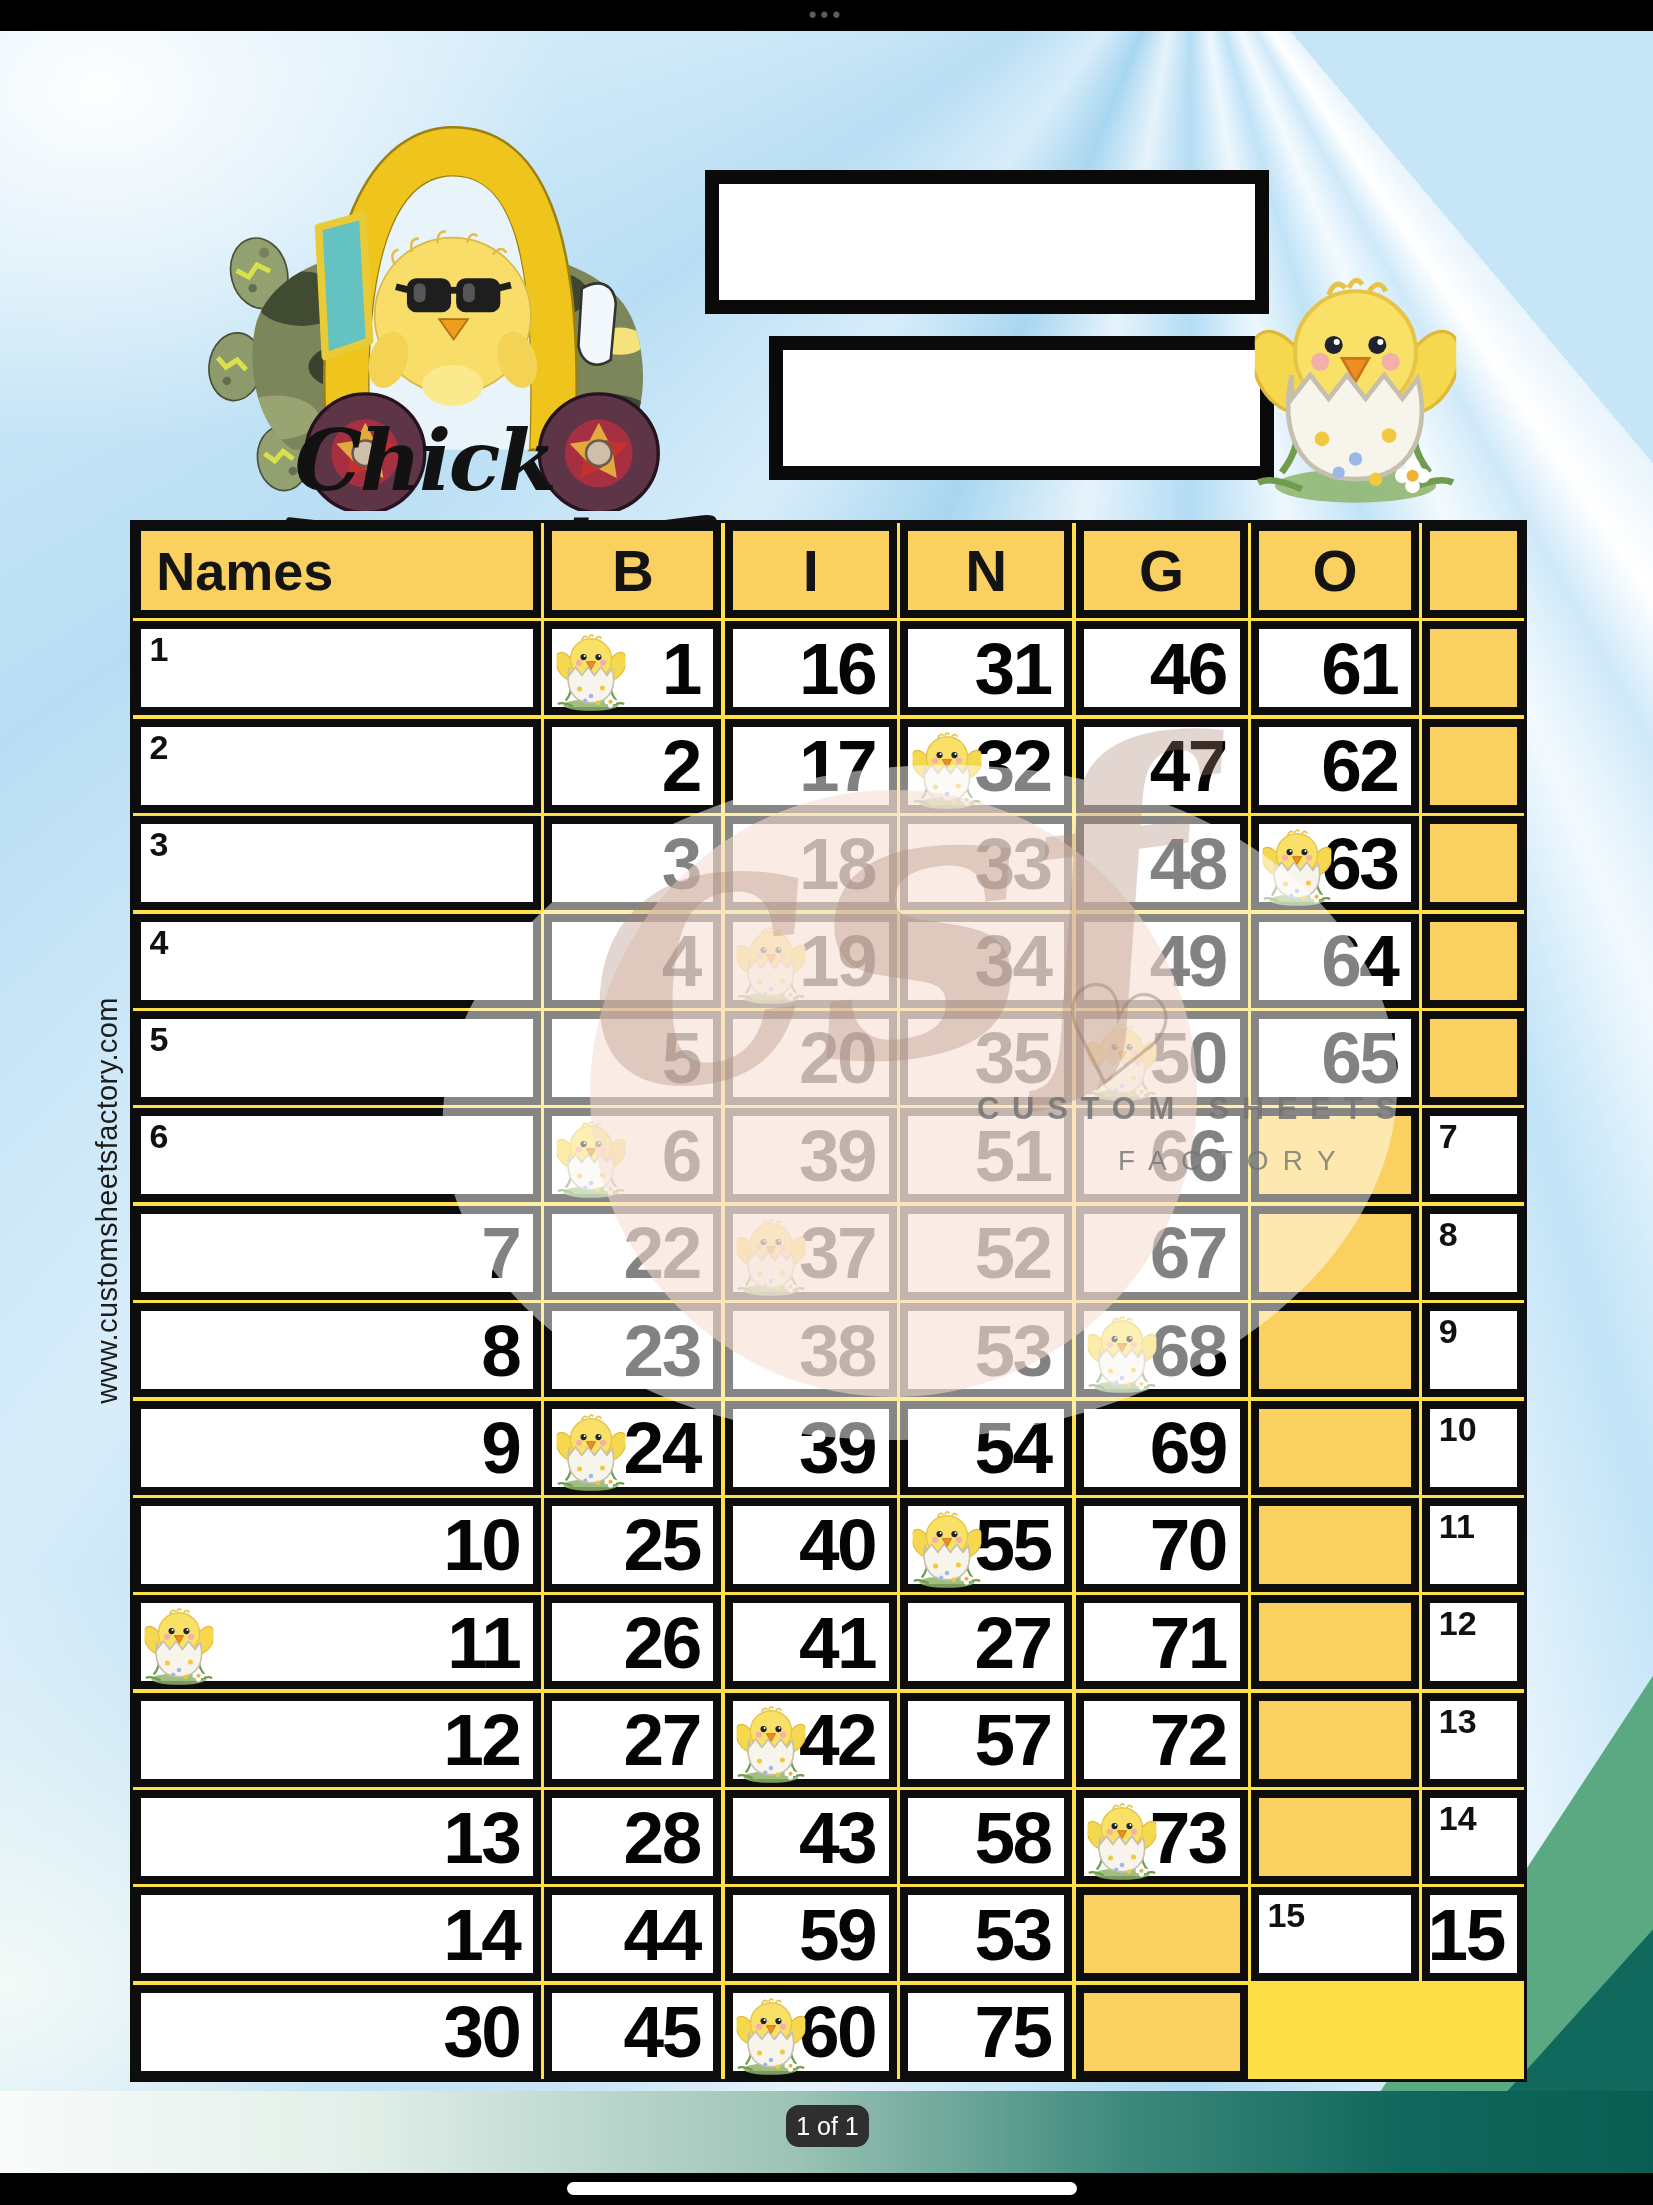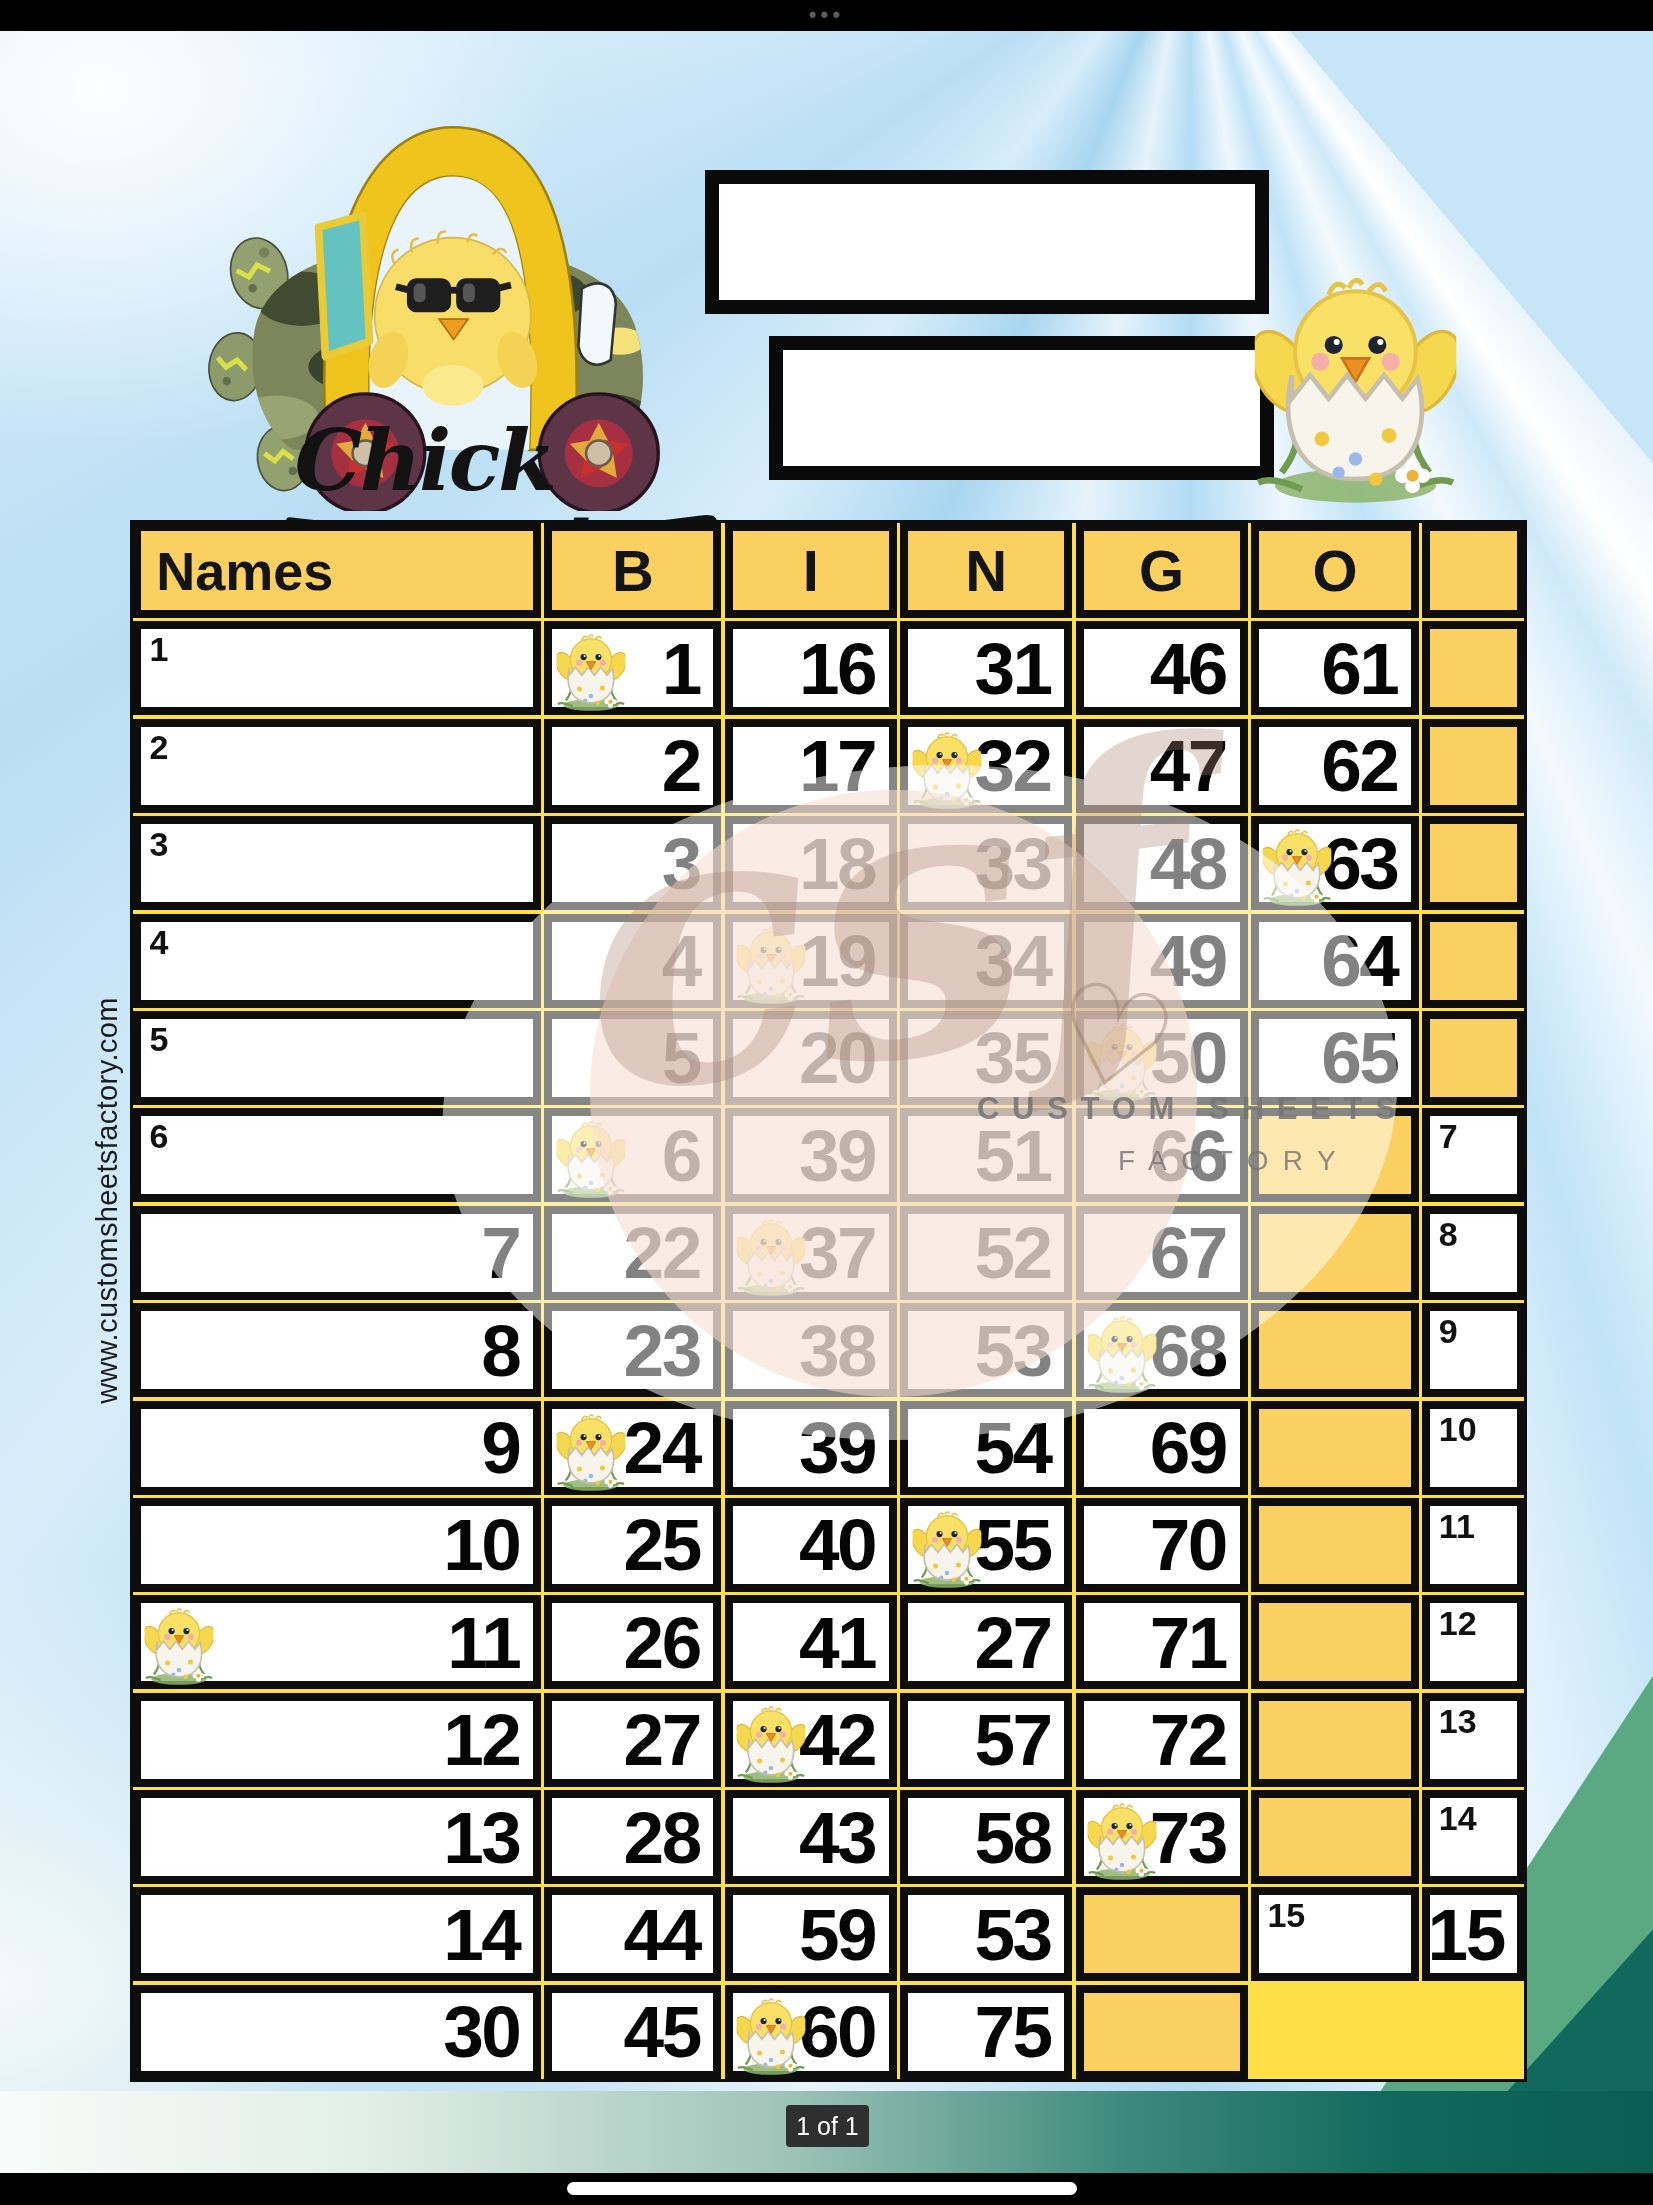--- a/index.html
+++ b/index.html
@@ -24,21 +24,21 @@
       background:linear-gradient(90deg,#f8fbf9 0%,#e2efe9 22%,#9cc3b6 48%,#3d8a7c 68%,#10675b 85%,#0a5d52 100%);}
 
   
   .top-bar{position:absolute;left:0;top:0;width:1653px;height:31px;background:#000;z-index:40;}
   .top-dots{position:absolute;left:0;right:0;top:1.7px;text-align:center;color:#5c5c5c;
       font-size:22px;letter-spacing:4.2px;font-weight:700;}
   .bottom-bar{position:absolute;left:0;top:2173px;width:1653px;height:32px;background:#000;z-index:40;}
   .home-pill{position:absolute;left:567px;top:8.5px;width:510px;height:13.6px;border-radius:7.6px;background:#fff;}
 
   .page-badge{position:absolute;left:786px;top:2105px;width:83px;height:42px;z-index:41;
-      background:var(--badge_bg,#2f2f2f);border-radius:4px;color:#fff;font-size:25px;
+      background:var(--badge_bg,#2f2f2f);border-radius:13px;color:#fff;font-size:25px;
       display:flex;align-items:center;justify-content:center;}
 
   
   .car-wrap{position:absolute;left:157px;top:61px;width:544px;height:450px;z-index:5;}
   .title{position:absolute;left:127px;top:418px;width:595px;z-index:6;text-align:center;
       font-family:"DejaVu Serif",serif;font-style:italic;font-weight:700;
       font-size:85px;color:#121212;letter-spacing:-2.5px;line-height:1.0;}
   .title-swash{position:absolute;left:280px;top:510px;width:442px;height:37px;z-index:6;}
   .hdr-box1{position:absolute;left:705px;top:170px;width:564px;height:144px;background:#fff;
       border:14.4px solid #0a0a0a;box-sizing:border-box;z-index:6;}

